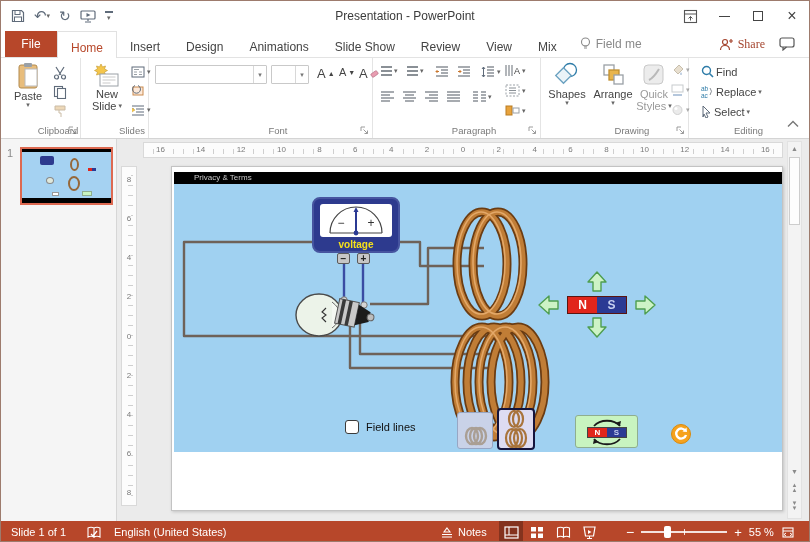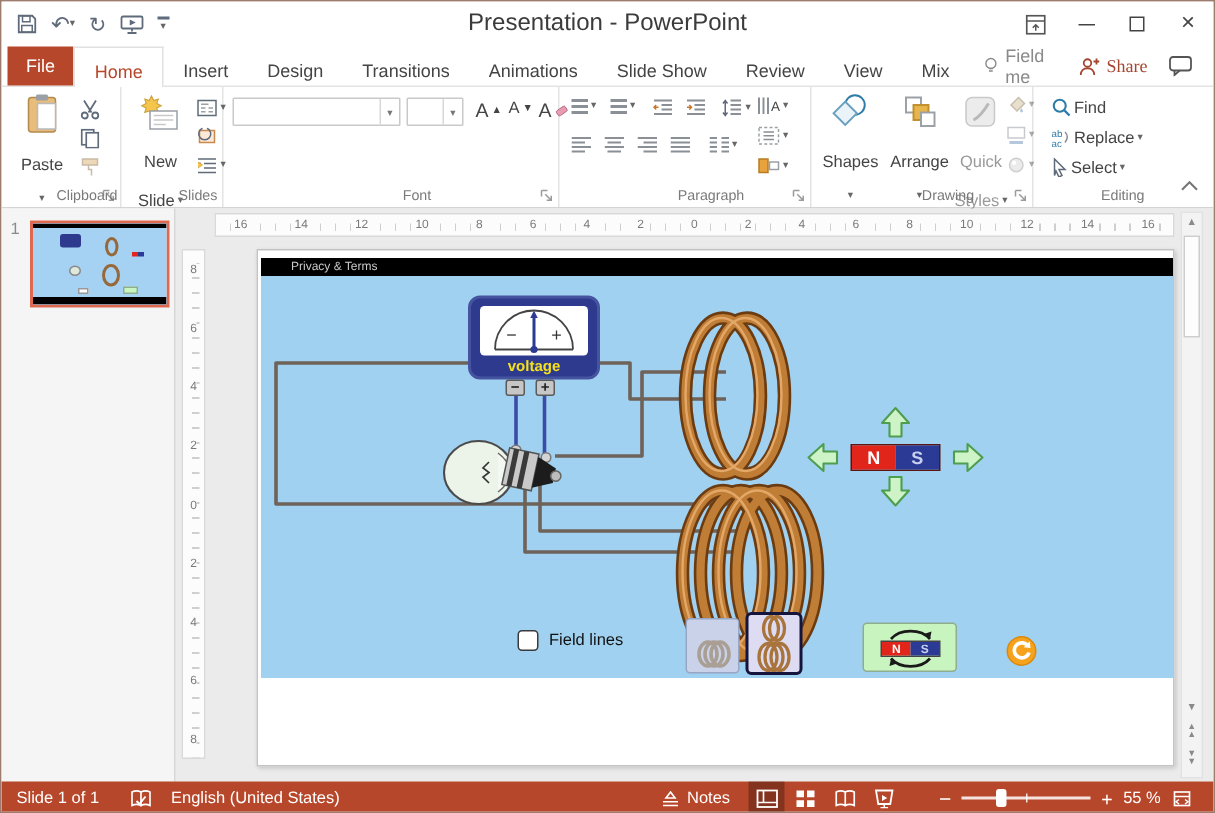--- a/index.html
+++ b/index.html
@@ -4,41 +4,41 @@
 <style>
   html,body{margin:0;padding:0;background:#d8d8d8;font-family:"Liberation Sans",sans-serif;}
   *{box-sizing:border-box;}
   .window{position:relative;width:810px;height:542px;background:#fff;border:1px solid #9d7b6d;overflow:hidden;}
   .abs{position:absolute;}
 
   
   .titlebar{position:absolute;left:0;top:0;width:100%;height:30px;background:#fff;}
   .qat{position:absolute;left:10px;top:0;height:30px;display:flex;align-items:center;gap:9px;color:#5f6b7a;}
   .qat .qbtn{display:flex;align-items:center;font-size:14px;cursor:default;}
-  .title-text{position:absolute;left:0;right:0;top:0;height:30px;text-align:center;line-height:30px;font-size:16px;color:#3b3b3b;}
+  .title-text{position:absolute;left:0;right:0;top:0;height:30px;text-align:center;line-height:30px;font-size:12px;color:#3b3b3b;}
   .wincontrols{position:absolute;right:0;top:0;height:30px;display:flex;}
   .wbtn{width:34px;height:30px;display:flex;align-items:center;justify-content:center;color:#444;font-size:13px;}
   .maxbox{width:10px;height:10px;border:1px solid #444;}
   .minbar{width:11px;height:1px;background:#444;display:inline-block;}
 
   
   .tabrow{position:absolute;left:0;top:30px;width:100%;height:27px;background:#fff;border-bottom:1px solid #e3e3e3;display:flex;align-items:stretch;font-size:12px;color:#444;}
   .filetab{background:#B7472A;color:#fff;width:52px;margin-left:4px;display:flex;align-items:center;justify-content:center;}
   .tab{padding:16px 13px;display:flex;align-items:center;white-space:nowrap;}
   .tab.active{color:#B7472A;background:#fff;border:1px solid #e1e1e1;border-bottom:1px solid #fff;}
   .tellme{display:flex;align-items:center;gap:5px;color:#8a8a8a;padding:0 10px;}
   .tab-right{margin-left:auto;display:flex;align-items:center;gap:14px;padding-right:14px;}
   .share{display:flex;align-items:center;gap:5px;color:#a5452f;font-family:Liberation Serif, serif;}
 
   
   .ribbon{position:absolute;left:0;top:57px;width:100%;height:81px;background:#fff;border-bottom:1px solid #d4d4d4;font-size:11px;color:#444;}
   .rgroup{position:absolute;top:0;height:100%;border-right:1px solid #e4e4e4;}
   .glabel{position:absolute;bottom:2px;left:0;right:0;text-align:center;font-size:9.5px;color:#7a7a7a;padding-left:35px;}
   .launcher{position:absolute;bottom:3px;right:3px;width:9px;height:9px;opacity:.75;}
-  .bigbtn{position:absolute;top:4px;display:flex;flex-direction:column;align-items:center;font-size:11px;color:#444;text-align:center;line-height:12px;gap:14px;}
+  .bigbtn{position:absolute;top:4px;display:flex;flex-direction:column;align-items:center;font-size:11px;color:#444;text-align:center;line-height:12px;}
   .car{font-size:7px;color:#666;line-height:6px;}
   .car::after{content:"▾";}
   .mini{position:absolute;display:flex;align-items:center;gap:2px;color:#5f6b7a;font-size:11px;}
   .bars{display:inline-block;width:11px;height:2px;background:#8a9096;box-shadow:0 4px 0 #8a9096,0 8px 0 #8a9096;margin-bottom:8px;}
   .combo{position:absolute;height:19px;background:#fff;border:1px solid #c9c9c9;border-radius:1px;}
   .combo .dd{position:absolute;right:0;top:0;bottom:0;width:13px;border-left:1px solid #d8d8d8;display:flex;align-items:center;justify-content:center;color:#777;font-size:7px;}
   .combo .dd::after{content:"▾";}
   .fbtn{position:absolute;top:90px;font-size:12px;color:#444;display:flex;align-items:flex-end;gap:1px;}
 
   
@@ -150,21 +150,20 @@
         </span>
       <span class="wbtn" style="font-size:16px;">×</span>
     </div>
   </div>
 
   <div class="tabrow">
     <div class="filetab">File</div>
     <div class="tab active">Home</div>
     <div class="tab">Insert</div>
     <div class="tab">Design</div>
-    <div class="tab">Transitions</div>
     <div class="tab">Animations</div>
     <div class="tab">Slide Show</div>
     <div class="tab">Review</div>
     <div class="tab">View</div>
     <div class="tab">Mix</div>
     <div class="tellme">
       <svg width="11" height="14" viewBox="0 0 11 14">
           <circle cx="5.5" cy="5" r="4" fill="none" stroke="#8a8a8a" stroke-width="1.1"></circle>
           <path d="M4 9 h3 M4 11 h3" stroke="#8a8a8a" stroke-width="1.1"></path>
         </svg>

